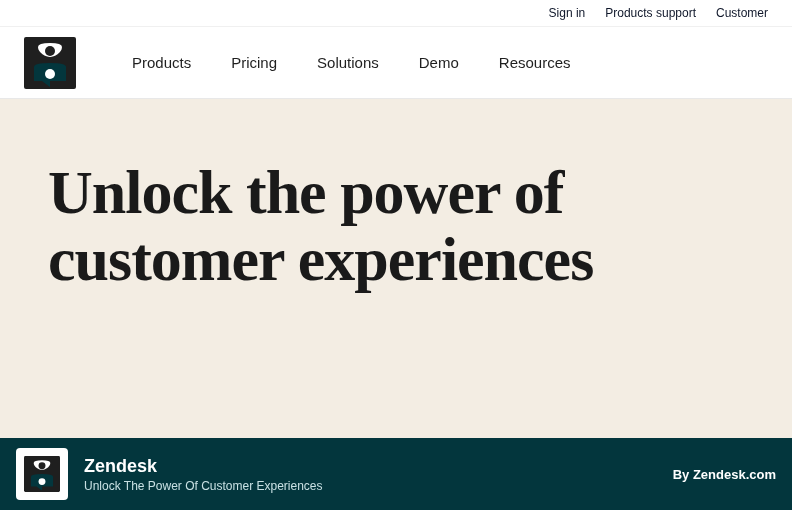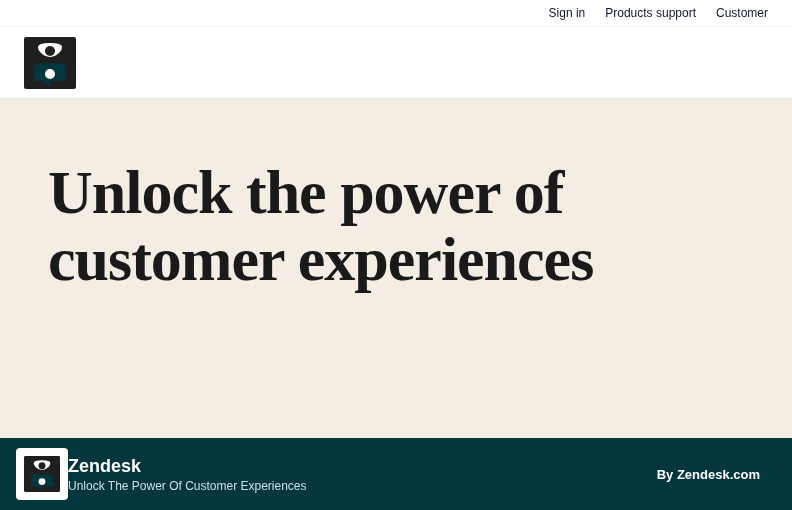--- a/index.html
+++ b/index.html
@@ -76,20 +76,21 @@
       letter-spacing: -1px;
     }
 
     
     .footer-bar {
       background: #03363d;
       height: 72px;
       display: flex;
       align-items: center;
       padding: 0 16px;
+      gap: 16px;
     }
     .footer-logo-box {
       width: 52px;
       height: 52px;
       background: #fff;
       display: flex;
       align-items: center;
       justify-content: center;
       border-radius: 4px;
       flex-shrink: 0;
@@ -104,21 +105,21 @@
     }
     .footer-tagline {
       font-size: 12px;
       color: #c8e0e3;
       margin-top: 2px;
     }
     .footer-url {
       font-size: 13px;
       color: #c8e0e3;
       white-space: nowrap;
-      margin-right: 16px;
+      margin-right: 0;
     }
     .footer-url strong {
       color: #fff;
       font-weight: 600;
     }
 
     .page-wrapper {
       display: flex;
       flex-direction: column;
       height: 510px;
@@ -143,20 +144,27 @@
         <path d="M10 14 Q10 8 16 8 L36 8 Q42 8 42 14 L42 14 Q42 8 36 8 L16 8 Q10 8 10 14 Z" fill="#1f1f1f"></path>
 
         <path d="M14 10 C14 16 22 20 26 20 C30 20 38 16 38 10 Q38 6 26 6 Q14 6 14 10Z" fill="#fff"></path>
 
         <path d="M10 30 L10 44 L18 44 L26 50 L26 44 L42 44 L42 30 Q42 26 26 26 Q10 26 10 30Z" fill="#03363d"></path>
         <circle cx="26" cy="14" r="5" fill="#1f1f1f"></circle>
         <circle cx="26" cy="37" r="5" fill="#fff"></circle>
       </svg>
 
     </a>
+    <div class="nav-links">
+      <a class="nav-link">Products</a>
+      <a class="nav-link">Pricing</a>
+      <a class="nav-link">Solutions</a>
+      <a class="nav-link">Demo</a>
+      <a class="nav-link">Resources</a>
+    </div>
   </nav>
 
   <section class="hero">
     <h1 class="hero-title">Unlock the power of customer experiences</h1>
   </section>
 
   <div class="footer-bar">
     <div class="footer-logo-box">
       <svg width="36" height="36" viewBox="0 0 52 52" xmlns="http://www.w3.org/2000/svg">
         <rect width="52" height="52" fill="#1f1f1f" rx="2"></rect>

